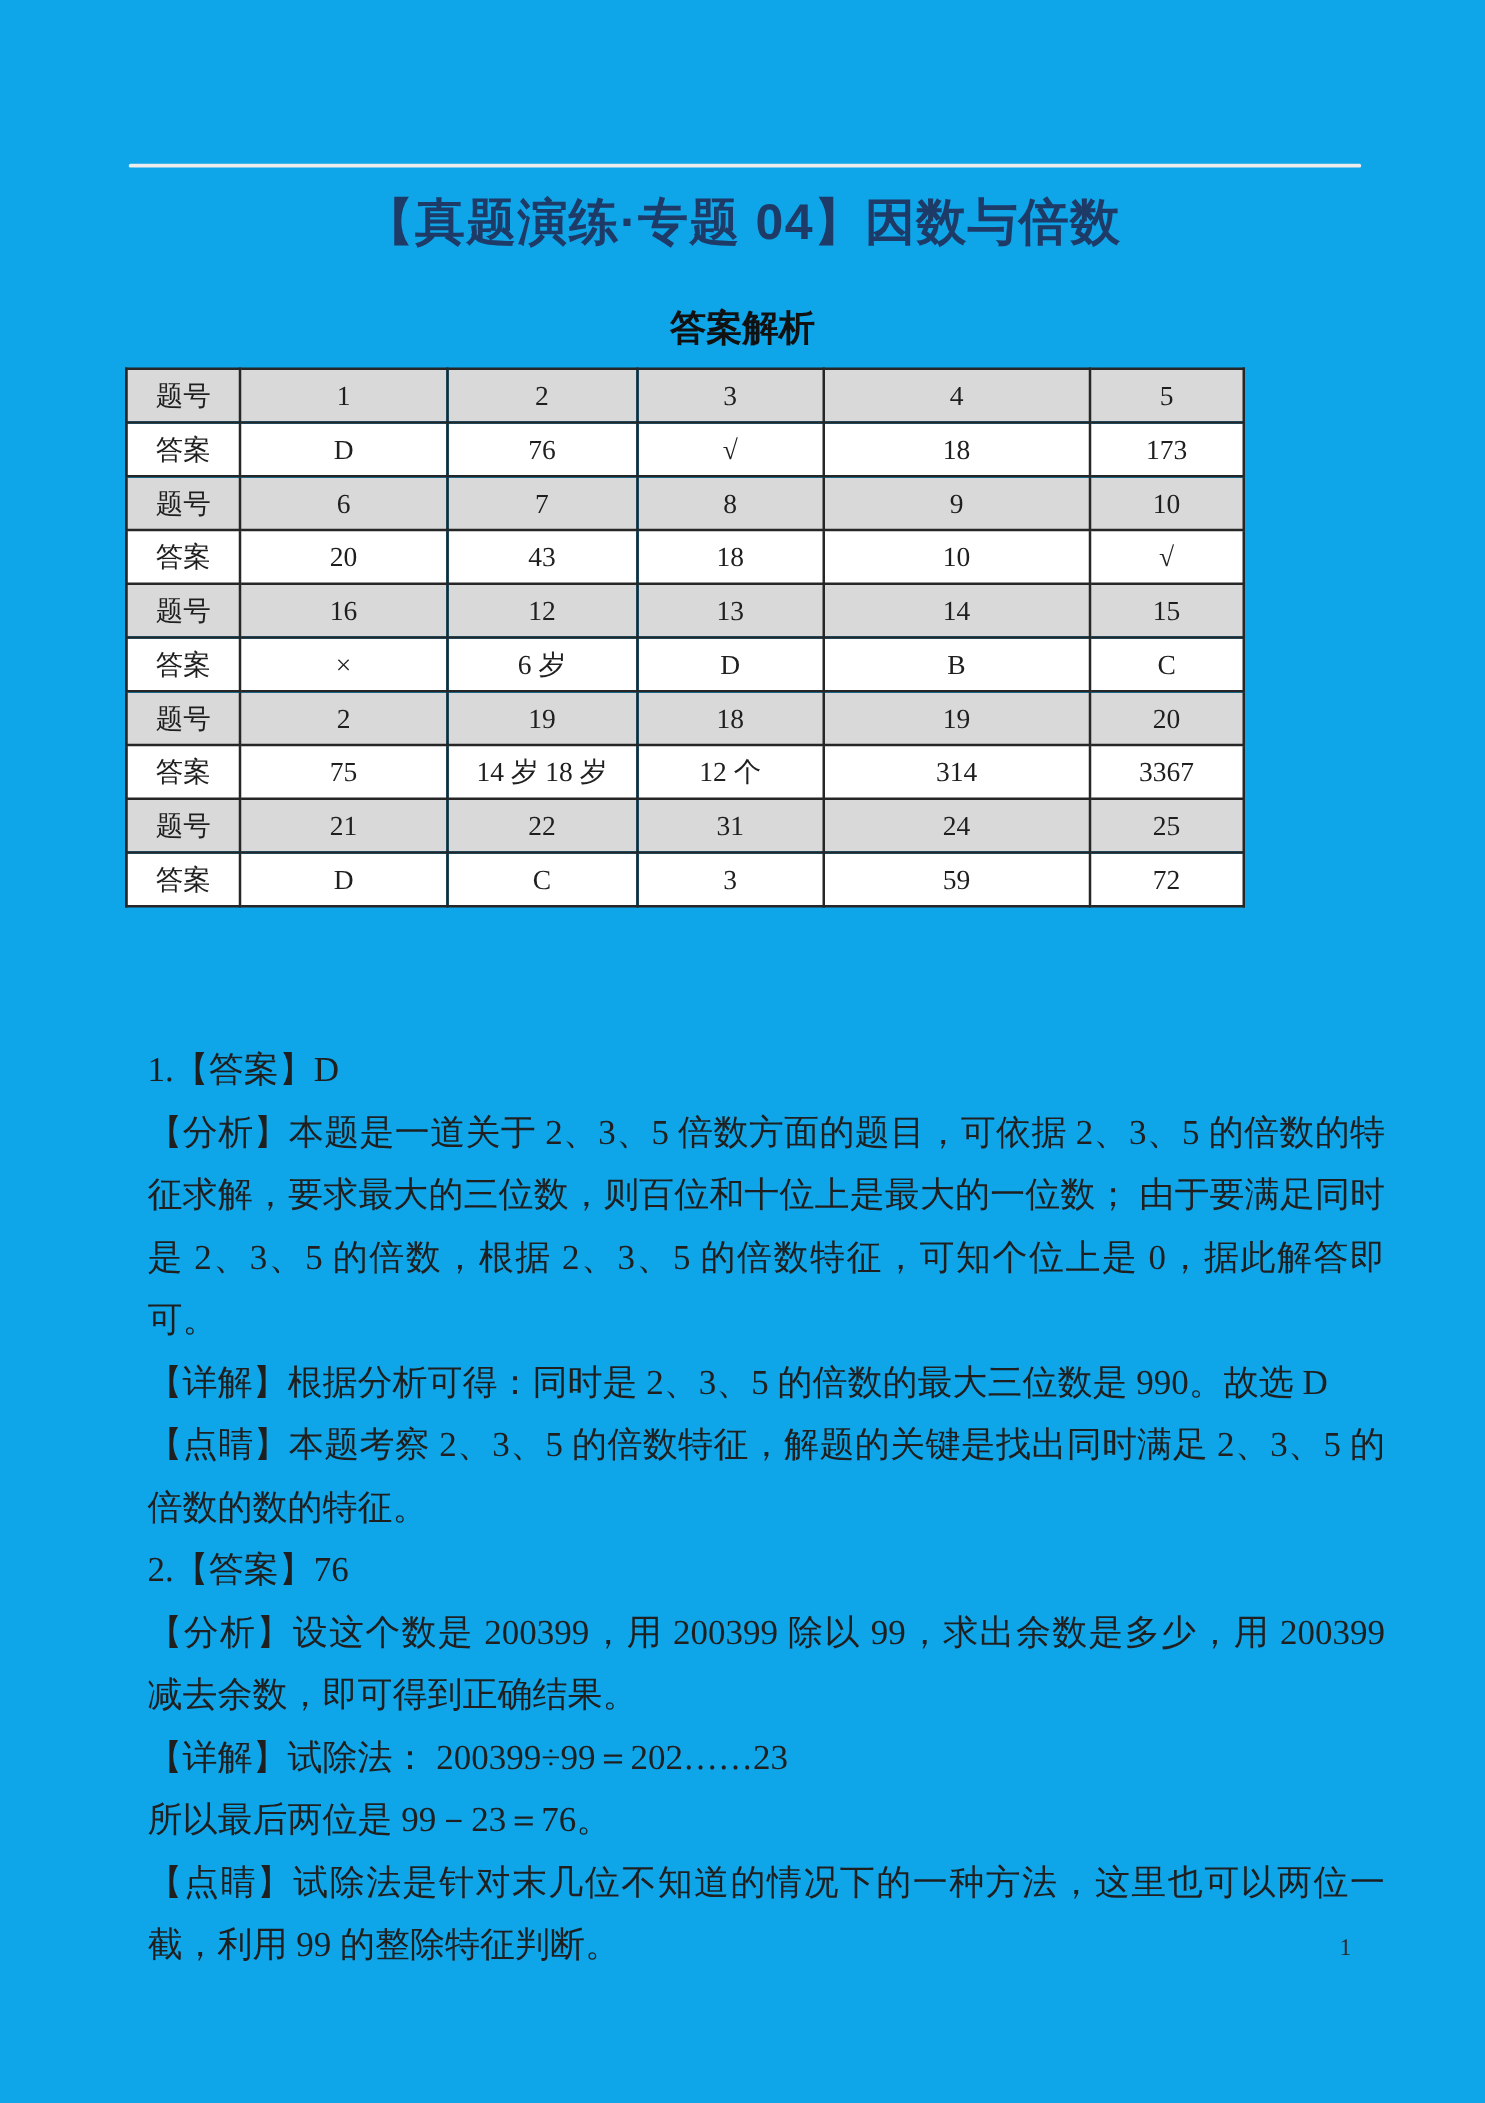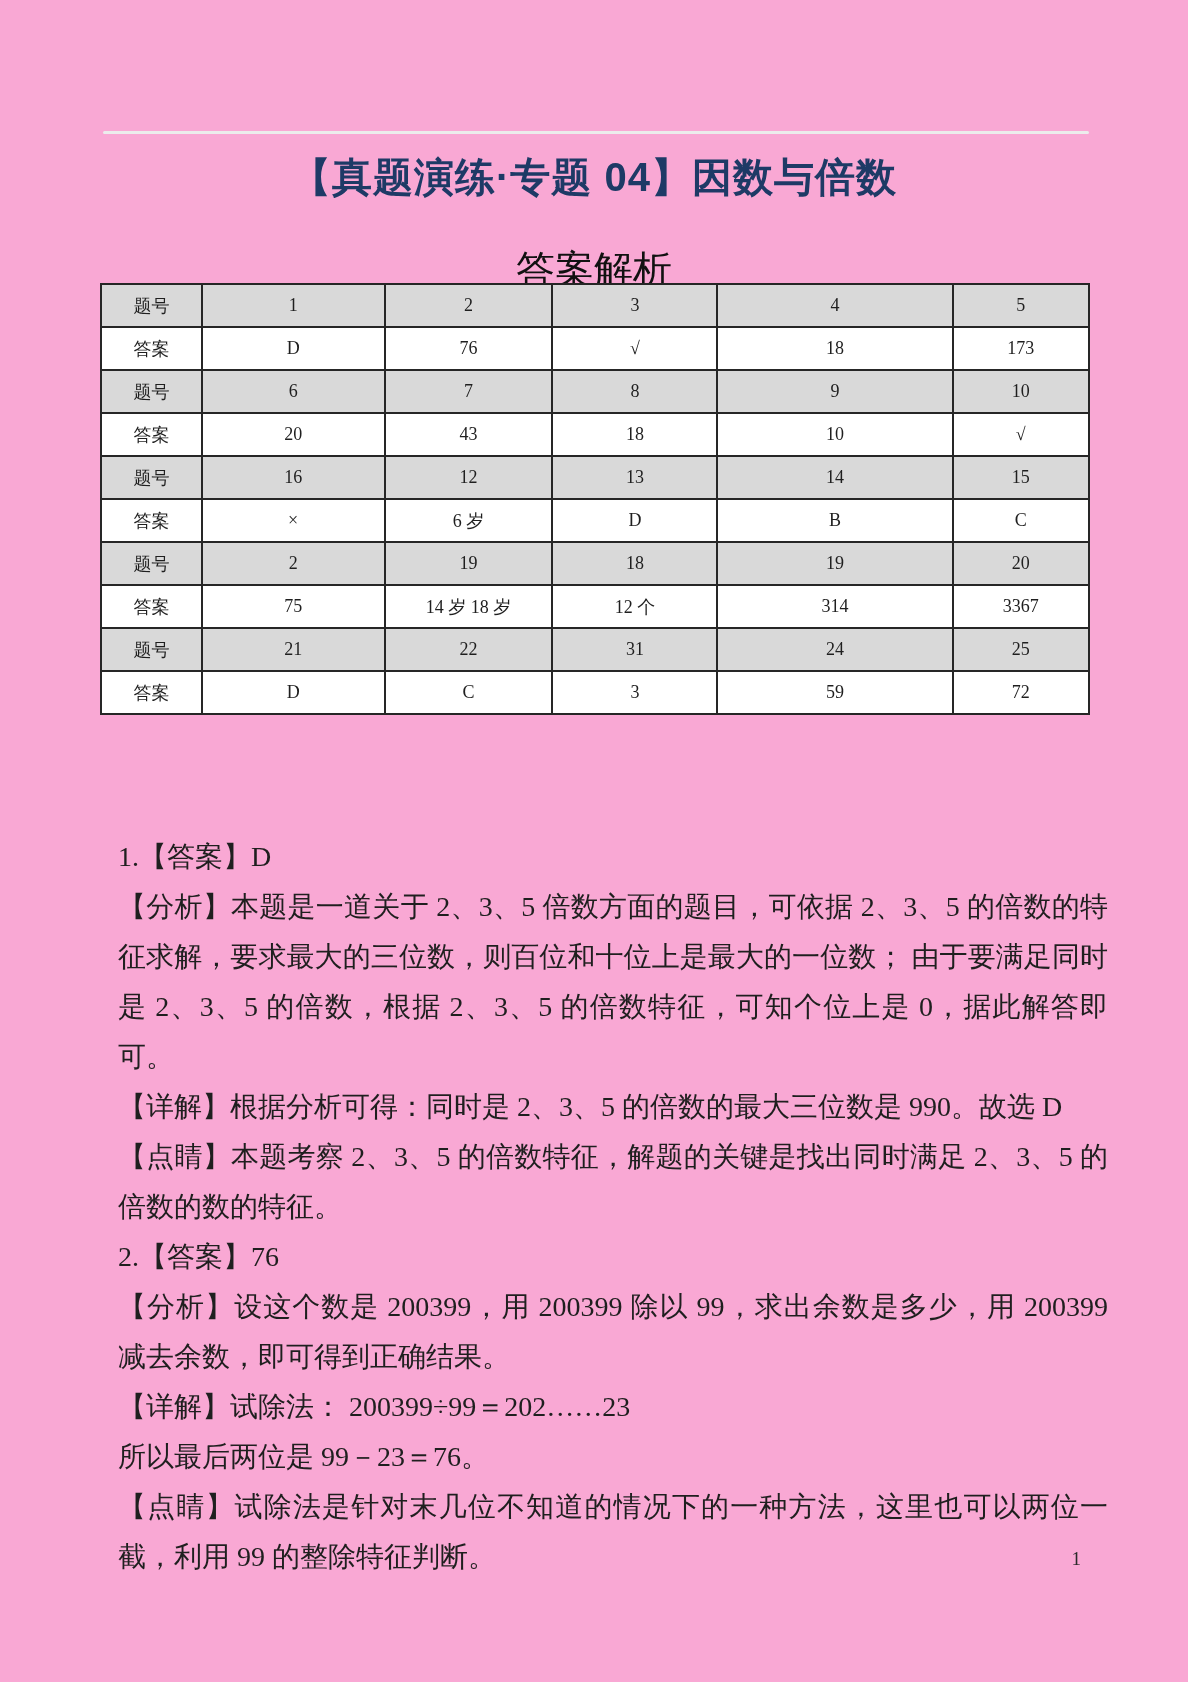--- a/index.html
+++ b/index.html
@@ -1,43 +1,43 @@
 <!DOCTYPE html>
 <html style="--title-color: #1e3a66; --header-bg: #d9d9d9; --border-color: #262626;"><head>
 <meta charset="utf-8">
 <style>
   html,body { margin:0; padding:0; background:#ffffff; }
   .page {
     position:relative;
     width:1188px; height:1682px;
-    background:#f9a8d4;
+    background:#0ea5e9;
     font-family:"Liberation Serif","DejaVu Serif",serif;
     color:#1f1f1f;
     overflow:hidden;
   }
   .top-rule {
     position:absolute; top:131px; left:103px; width:986px; height:3px;
     background:#ececec; border-radius:2px;
   }
   .title {
     position:absolute; top:150px; left:0; width:100%;
     margin:0; text-align:center;
     font-family:"Liberation Sans","DejaVu Sans",sans-serif;
     font-weight:bold; font-size:40px; letter-spacing:1px;
     color:var(--title-color,#1e3a66);
   }
   .subtitle {
     position:absolute; top:243px; left:0; width:100%;
     margin:0; text-align:center;
-    font-weight:normal; font-size:39px; color:#111111;
+    font-weight:bold; font-size:29px; color:#111111;
   }
   table.answer-table {
-    position:absolute; top:283px; left:100px; width:990px;
+    position:absolute; top:294px; left:100px; width:896px;
     border-collapse:collapse; table-layout:fixed;
-    font-size:18px;
+    font-size:22px;
   }
   table.answer-table td {
     border:2px solid var(--border-color,#262626);
     height:41px; padding:0 4px;
     text-align:center; vertical-align:middle;
     overflow:hidden; white-space:nowrap;
   }
   tr.row-q td { background:var(--header-bg,#d9d9d9); }
   tr.row-a td { background:#ffffff; }
   .explanations {

